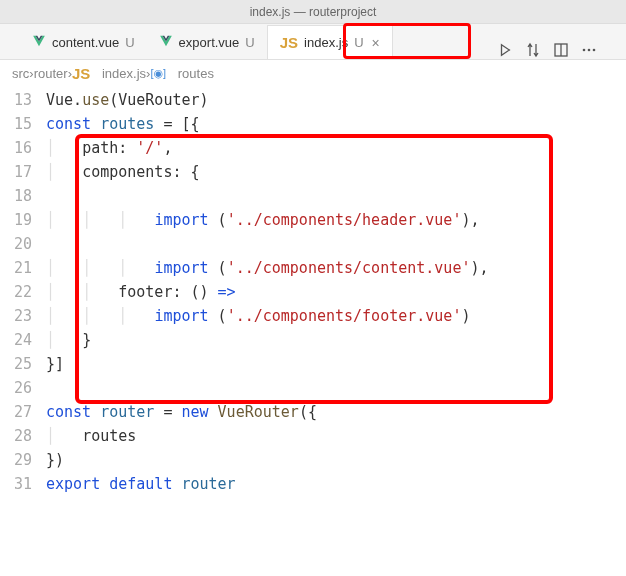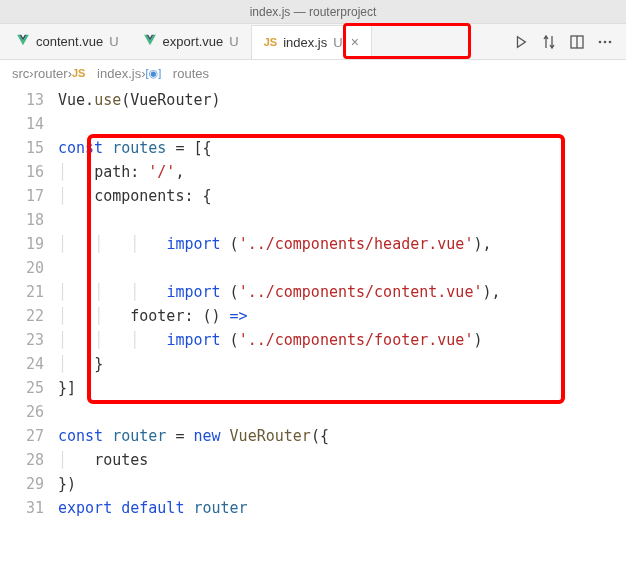--- a/index.html
+++ b/index.html
@@ -1,38 +1,38 @@
 <!DOCTYPE html>
 <html><head>
   <meta charset="utf-8">
   <style>
     * { margin: 0; padding: 0; box-sizing: border-box; }
     body { width: 626px; height: 576px; font-family: -apple-system, BlinkMacSystemFont, "Segoe UI", sans-serif; font-size: 13px; color: #333; background: #fff; overflow: hidden; }
     
     .titlebar { height: 24px; background: #e8e8e8; display: flex; align-items: center; justify-content: center; color: #666; font-size: 12px; border-bottom: 1px solid #ddd; }
     
-    .tabbar { height: 36px; display: flex; align-items: center; background: #f5f5f5; border-bottom: 1px solid #e0e0e0; padding: 0 4px; position: relative; }
+    .tabbar { height: 36px; display: flex; align-items: flex-end; background: #f5f5f5; border-bottom: 1px solid #e0e0e0; padding: 0 20px; position: relative; }
     .tab { display: flex; align-items: center; padding: 0 12px; height: 34px; gap: 6px; cursor: pointer; }
     .tab.active { background: #fff; border-top: 1px solid #e0e0e0; border-left: 1px solid #e0e0e0; border-right: 1px solid #e0e0e0; }
     .tab-label { color: #333; font-size: 13px; }
     .tab-status { color: #888; font-size: 13px; }
     .tab-close { color: #888; font-size: 14px; margin-left: 2px; }
     .tab-highlight { position: absolute; border: 3px solid #f00; border-radius: 4px; pointer-events: none; }
     
     .toolbar-right { margin-left: auto; display: flex; align-items: center; gap: 10px; padding-right: 8px; }
     .toolbar-icon { width: 18px; height: 18px; display: flex; align-items: center; justify-content: center; color: #555; cursor: pointer; }
     
     .vue-icon { width: 14px; height: 14px; }
-    .js-icon { color: #d9a23b; font-weight: bold; font-size: 11px; }
+    .js-icon { color: #d9a23b; font-weight: bold; font-size: 15px; }
     
     .breadcrumb { height: 26px; display: flex; align-items: center; padding: 0 12px; color: #888; font-size: 13px; }
     .breadcrumb span { display: flex; align-items: center; gap: 4px; }
     .sym-icon { color: #4a8ed9; font-size: 11px; }
     
-    .editor { position: relative; font-family: Menlo, Consolas, monospace; font-size: 15px; line-height: 24px; padding-top: 2px; margin-left: 12px; }
+    .editor { position: relative; font-family: Menlo, Consolas, monospace; font-size: 15px; line-height: 24px; padding-top: 2px; }
     .line { display: flex; }
     .gutter { width: 46px; text-align: right; padding-right: 14px; color: #aaa; user-select: none; }
     .code { white-space: pre; }
     .indent-guide { color: #ddd; }
     
     .kw { color: #1e4fd9; }
     .fn { color: #6b5a36; }
     .str { color: #b82828; }
     .punc { color: #333; }
     .op { color: #1e4fd9; }
@@ -115,24 +115,20 @@
   <span><span class="sym-icon">[◉]</span>&nbsp;<span>routes</span></span>
 </div>
 
 <div class="editor" id="editor">
   <div class="code-highlight" style="left:75px; top:48px; width:478px; height:270px;"></div>
 <div class="line">
       <div class="gutter">13</div>
       <div class="code"><span class="plain">Vue</span><span class="punc">.</span><span class="fn">use</span><span class="punc">(</span><span class="plain">VueRouter</span><span class="punc">)</span></div>
     </div>
     <div class="line">
-      <div class="gutter">14</div>
-      <div class="code"></div>
-    </div>
-    <div class="line">
       <div class="gutter">15</div>
       <div class="code"><span class="kw">const</span><span class="plain"> </span><span class="ident">routes</span><span class="plain"> </span><span class="punc">=</span><span class="plain"> </span><span class="punc">[{</span></div>
     </div>
     <div class="line">
       <div class="gutter">16</div>
       <div class="code"><span class="indent-guide">│   </span><span class="plain">path</span><span class="punc">:</span><span class="plain"> </span><span class="str">'/'</span><span class="punc">,</span></div>
     </div>
     <div class="line">
       <div class="gutter">17</div>
       <div class="code"><span class="indent-guide">│   </span><span class="plain">components</span><span class="punc">:</span><span class="plain"> </span><span class="punc">{</span></div>

